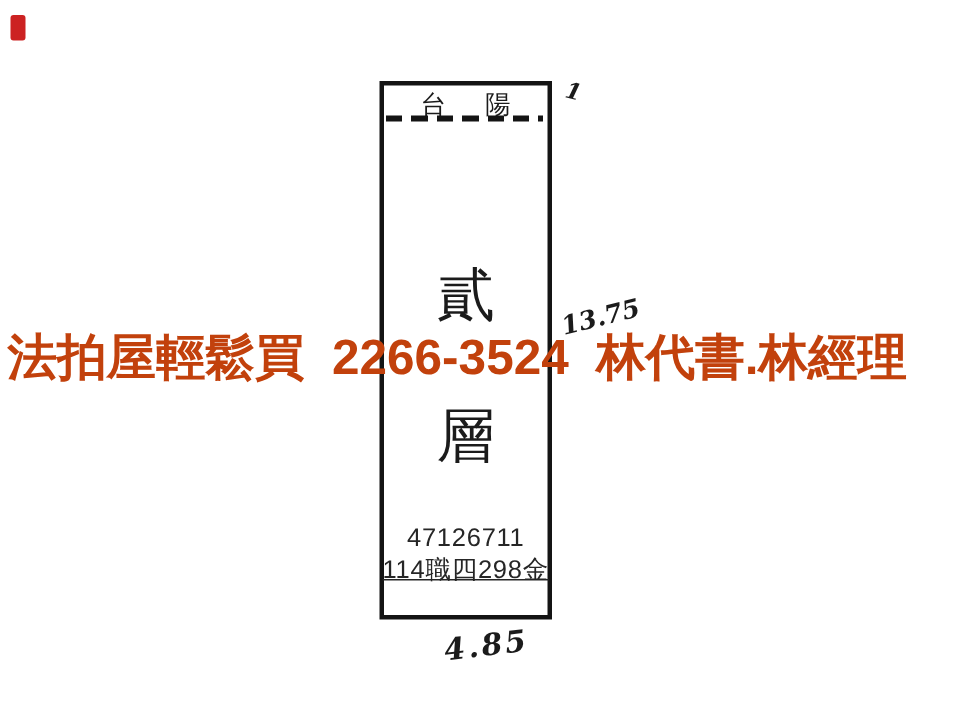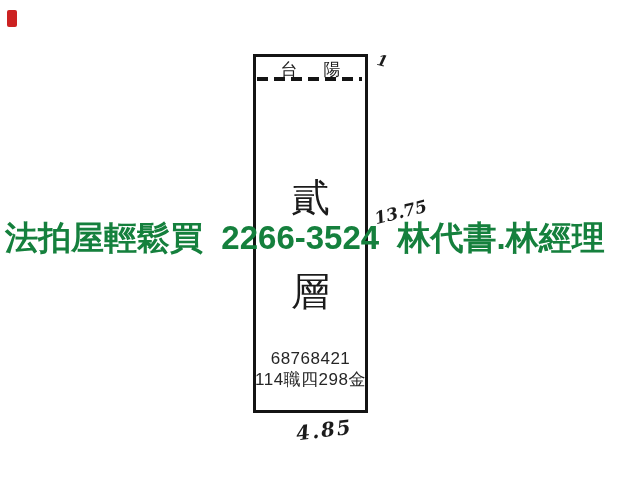--- a/index.html
+++ b/index.html
@@ -67,21 +67,21 @@
   .serial, .case-ref {
     position: absolute;
     left: 253px;
     width: 115px;
     text-align: center;
     font-size: 17px;
     letter-spacing: 0.5px;
     color: #262626;
   }
   .serial   { top: 349px; }
-  .case-ref { top: 368px; }
+  .case-ref { top: 368px; text-decoration: underline; }
   .dim {
     position: absolute;
     font-family: "DejaVu Serif", serif;
     font-style: italic;
     font-weight: bold;
     color: #1b1b1b;
   }
   .dim-height {
     left: 374px; top: 202px;
     font-size: 17px;
@@ -102,21 +102,21 @@
     font-size: 15px;
     transform: rotate(14deg);
     color: #1b1b1b;
   }
   .watermark {
     position: absolute;
     left: 5px; top: 219px;
     font-size: 33px;
     line-height: 37px;
     font-weight: bold;
-    color: #15803d;
+    color: #c2410c;
     white-space: pre;
     z-index: 5;
     font-family: "Liberation Sans", sans-serif;
   }
 </style>
 </head>
 <body>
 
 <div class="canvas">
 
@@ -128,21 +128,21 @@
     <span>台</span>
     <span>陽</span>
   </div>
 
   <div class="dashed-line"></div>
 
 
   <div class="floor-char first">貳</div>
   <div class="floor-char second">層</div>
 
-  <div class="serial">68768421</div>
+  <div class="serial">47126711</div>
   <div class="case-ref">114職四298金</div>
 
   <div class="dim dim-height">13.75</div>
   <div class="dim dim-width">4.85</div>
   <div class="corner-tick">1</div>
 
   <div class="watermark">法拍屋輕鬆買  2266-3524  林代書.林經理</div>
 
 </div>
 

